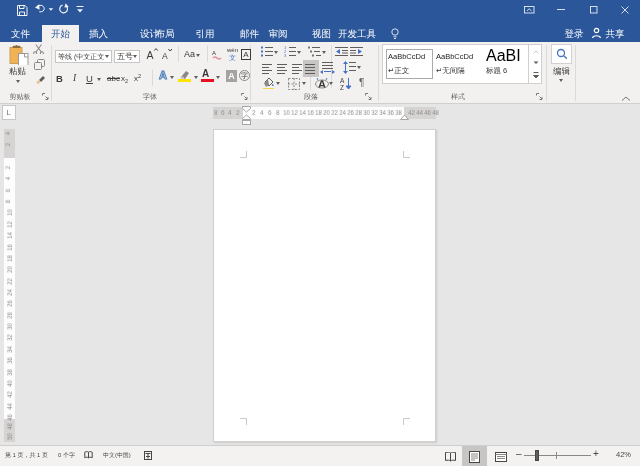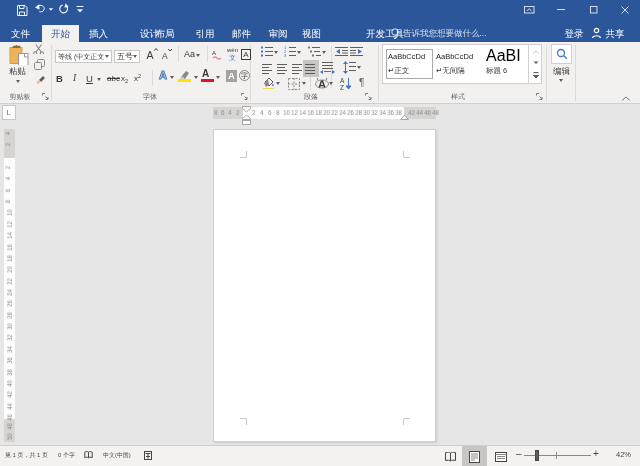--- a/index.html
+++ b/index.html
@@ -45,31 +45,30 @@
 <rect x="72.5" y="4.5" width="6.5" height="6.5"></rect>
 <path d="M103.5 4.5l7 7M110.5 4.5l-7 7"></path>
 </g>
     </svg>
 <div class="seltab" style="left:42px;width:37px;">开始</div>
 <div class="tab" style="left:10px;width:21px;">文件</div>
 <div class="tab" style="left:89px;width:18px;">插入</div>
 <div class="tab" style="left:122px;width:18px;margin-left:18px;">设计</div>
 <div class="tab" style="left:155px;width:20px;">布局</div>
 <div class="tab" style="left:195px;width:20px;">引用</div>
-<div class="tab" style="left:232px;width:19px;text-align:center;">邮件</div>
+<div class="tab" style="left:240px;width:19px;text-align:center;">邮件</div>
 <div class="tab" style="left:268px;width:20px;">审阅</div>
-<div class="tab" style="left:302px;width:19px;">视图</div>
-<div class="tab" style="left:336px;width:42px;margin-left:28px;">开发工具</div>
+<div class="tab" style="left:312px;width:19px;">视图</div>
+<div class="tab" style="left:336px;width:42px;">开发工具</div>
 <svg class="abs" style="left:389px;top:27px" width="12" height="13" viewBox="0 0 12 13">
 <g stroke="rgba(255,255,255,.8)" fill="none" stroke-width="1">
 <circle cx="6" cy="5" r="3.2"></circle>
         <path d="M4.5 9.8h3M5 11.5h2"></path>
 </g>
     </svg>
-<div class="tab" style="left:403px;width:90px;text-align:left;font-size:8.5px;color:rgba(255,255,255,.8);">告诉我您想要做什么...</div>
 <div class="tab" style="left:563px;width:22px;">登录</div>
 <svg class="abs" style="left:591px;top:27px" width="11" height="12" viewBox="0 0 11 12">
 <g stroke="#fff" fill="none" stroke-width="1.2">
 <circle cx="5.5" cy="3.5" r="2.2"></circle>
         <path d="M1.5 11c.5-3 7.5-3 8 0"></path>
 </g>
     </svg>
 <div class="tab" style="left:604px;width:22px;">共享</div>
 <div class="ribbon">
 <div class="gdiv" style="left:51px;"></div>

